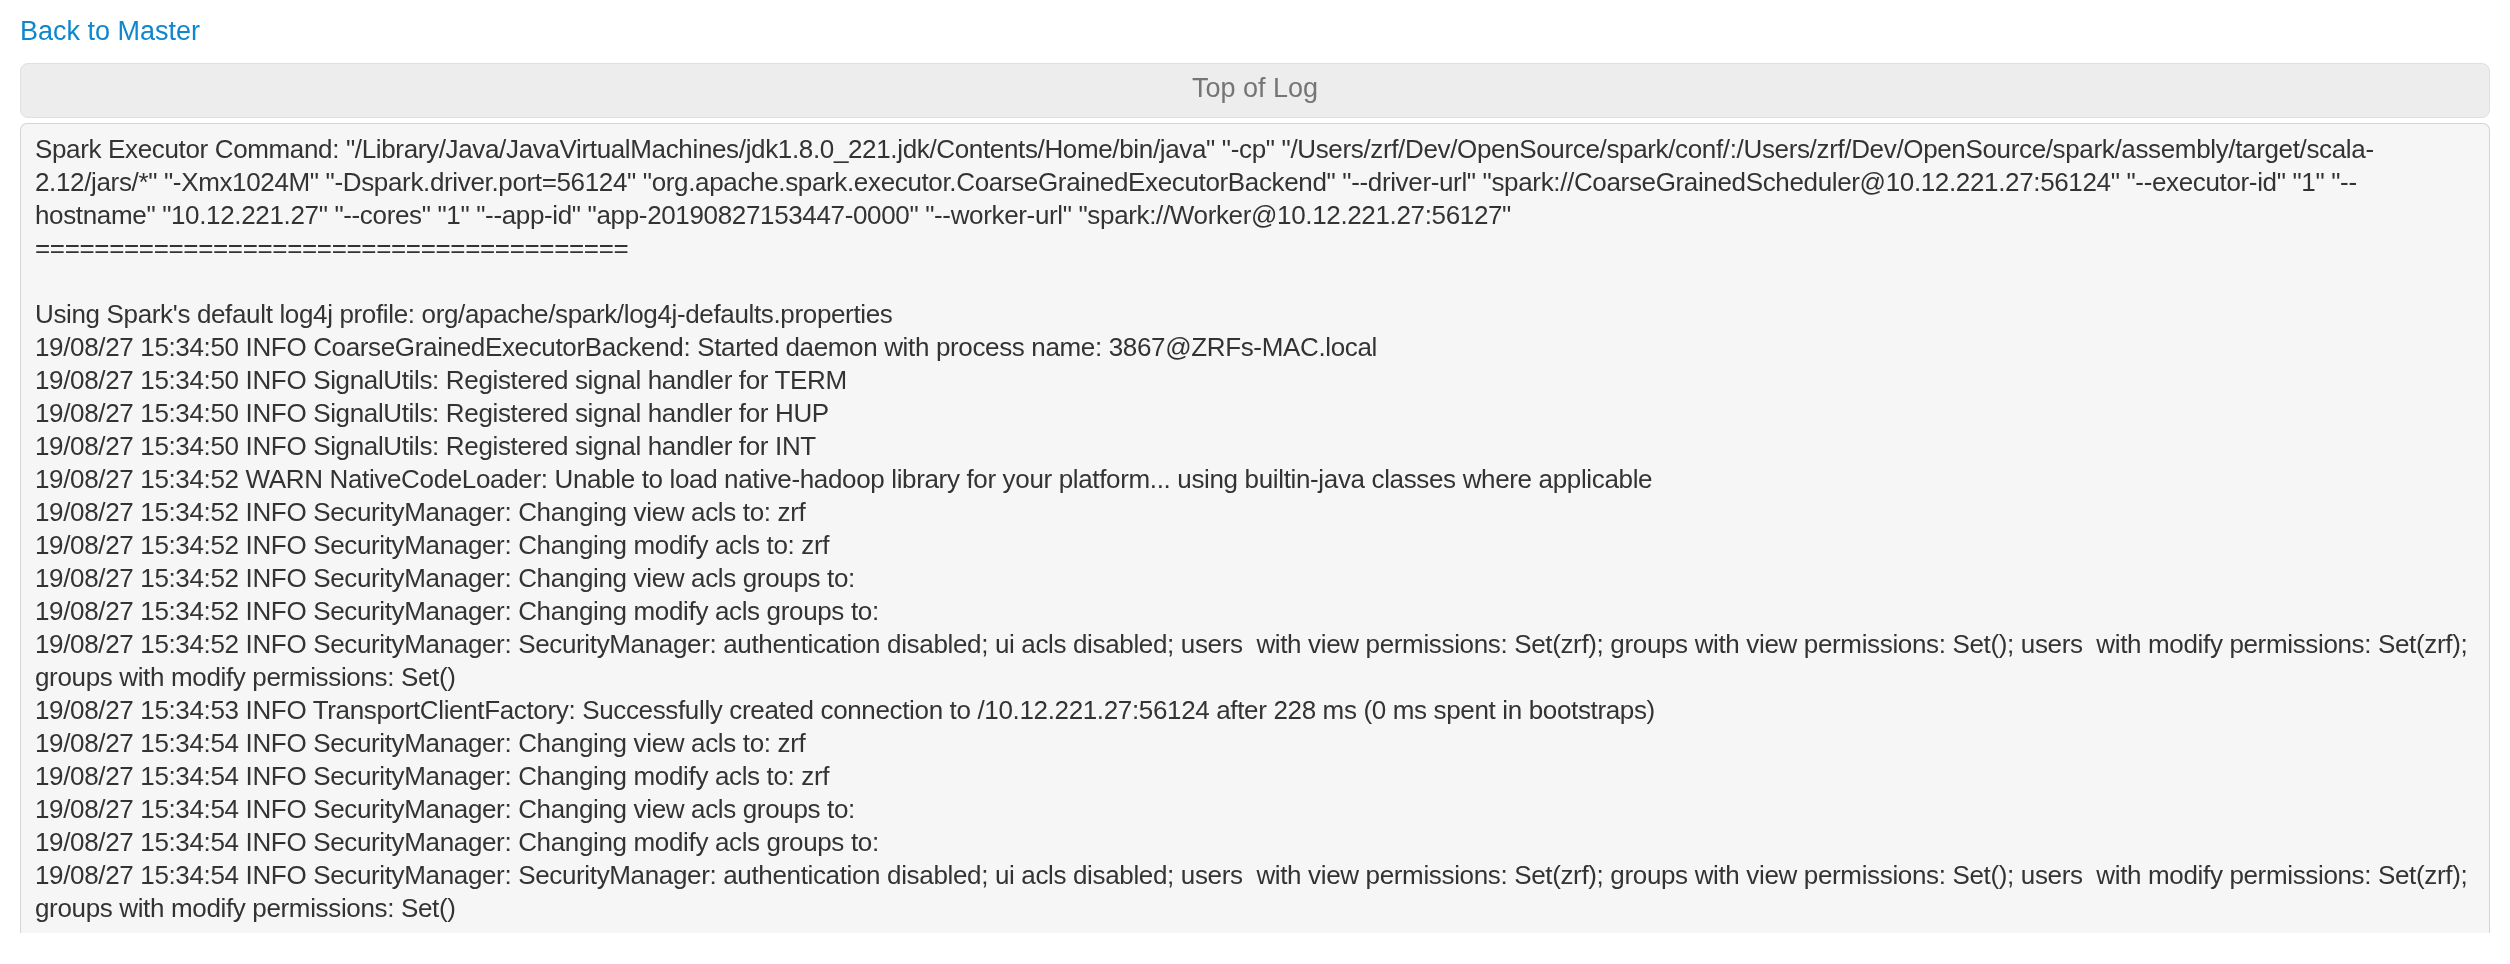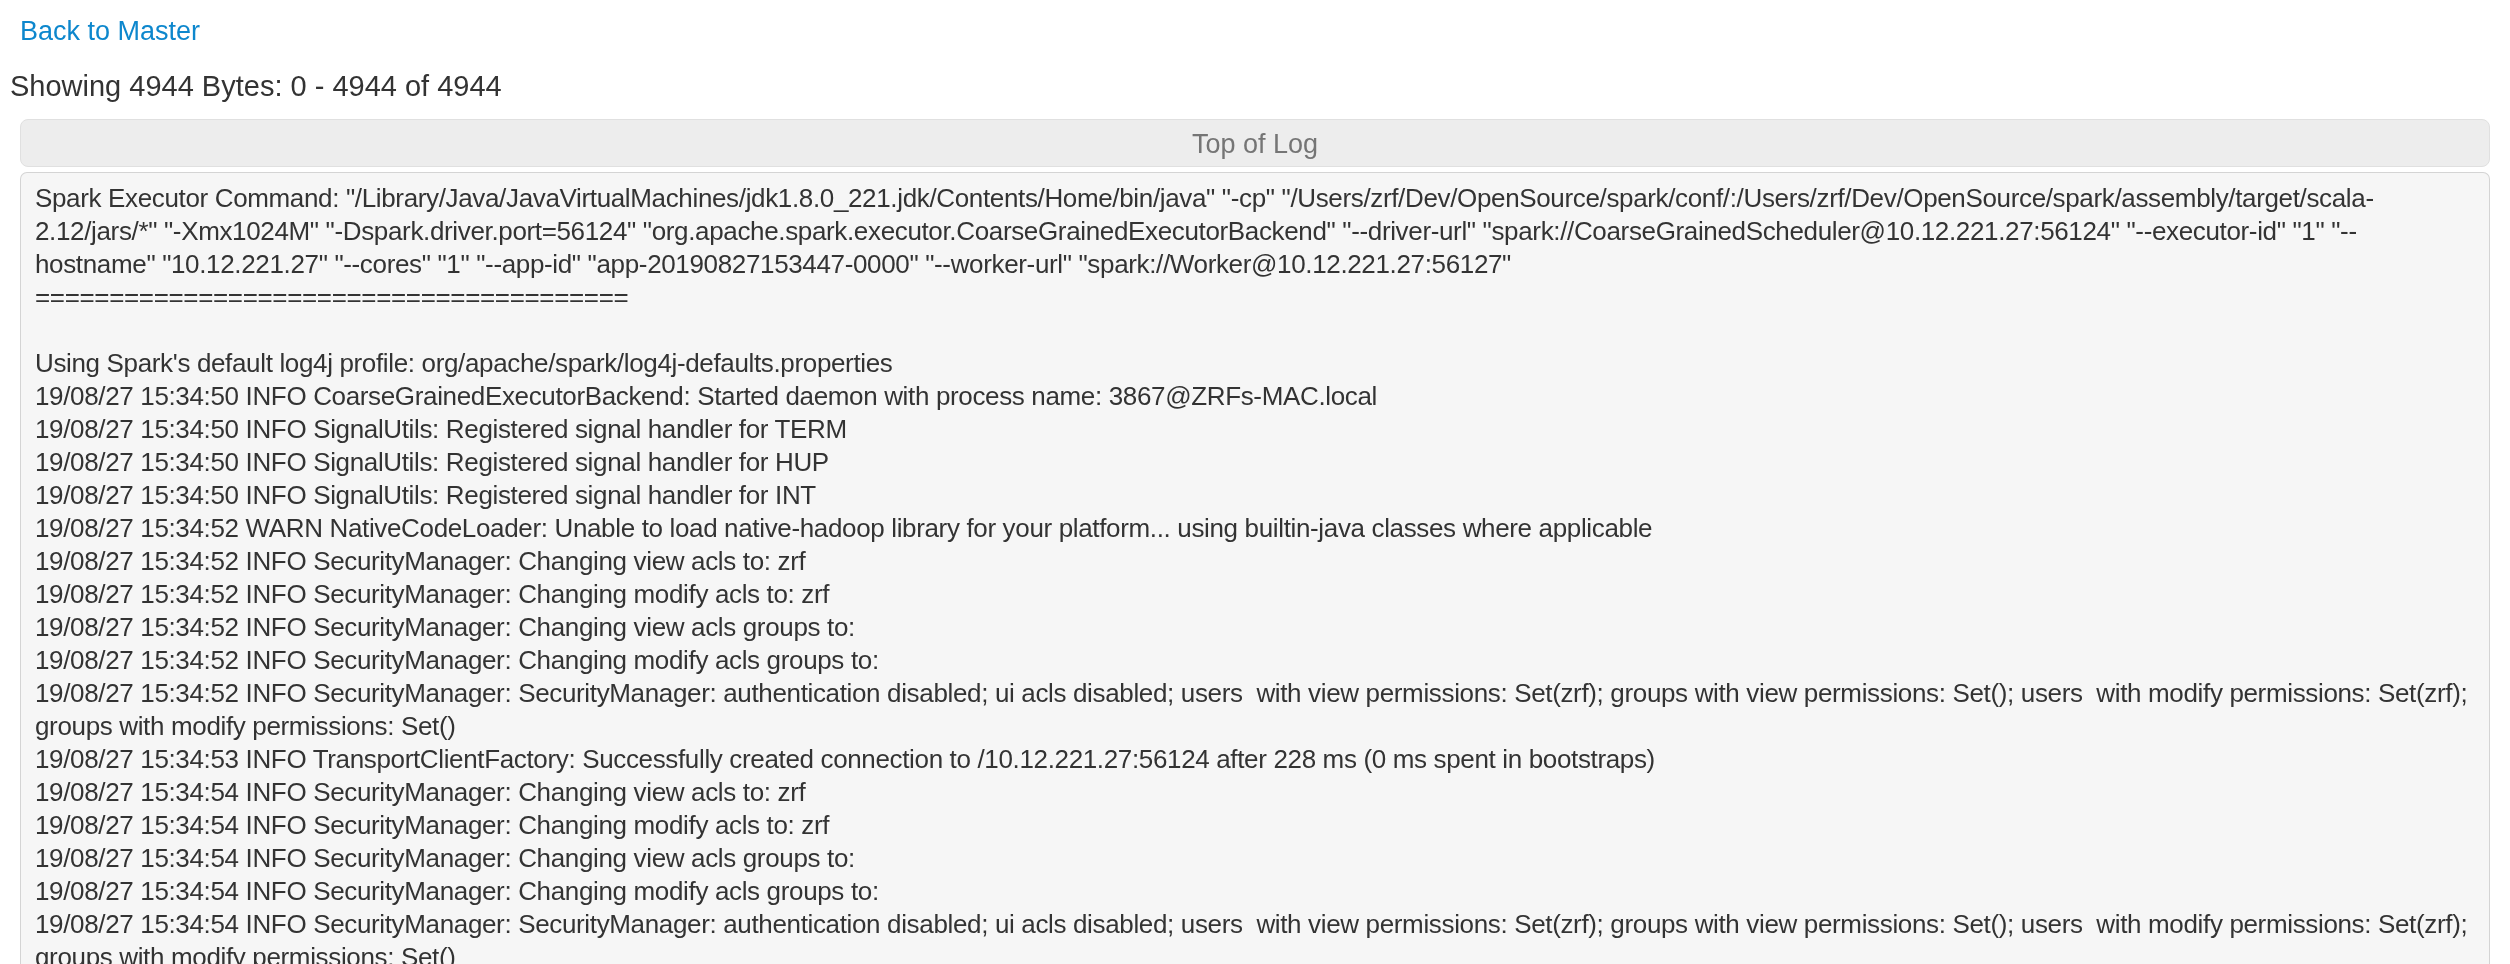--- a/index.html
+++ b/index.html
@@ -27,21 +27,21 @@
   }
   .byte-range {
     margin: 24px 0 0 10px;
     font-size: 29px;
     line-height: 32px;
     color: #333333;
   }
   .log-top-bar {
     box-sizing: border-box;
     margin: 17px 20px 0 20px;
-    height: 48px;
+    height: 55px;
     line-height: 48px;
     text-align: center;
     font-size: 27px;
     color: #757575;
     background: #ededed;
     border: 1px solid #e0e0e0;
     border-radius: 8px;
     cursor: pointer;
   }
   .log-content {
@@ -62,21 +62,20 @@
     overflow-wrap: break-word;
     overflow: hidden;
   }
 </style>
 </head>
 <body>
 
 <div class="page">
   <a class="back-link" href="#">Back to Master</a>
 
-  <div class="byte-range">Showing 4944 Bytes: 0 - 4944 of 4944</div>
 
   <div class="log-top-bar">Top of Log</div>
 
   <pre class="log-content">Spark Executor Command: "/Library/Java/JavaVirtualMachines/jdk1.8.0_221.jdk/Contents/Home/bin/java" "-cp" "/Users/zrf/Dev/OpenSource/spark/conf/:/Users/zrf/Dev/OpenSource/spark/assembly/target/scala-2.12/jars/*" "-Xmx1024M" "-Dspark.driver.port=56124" "org.apache.spark.executor.CoarseGrainedExecutorBackend" "--driver-url" "spark://CoarseGrainedScheduler@10.12.221.27:56124" "--executor-id" "1" "--hostname" "10.12.221.27" "--cores" "1" "--app-id" "app-20190827153447-0000" "--worker-url" "spark://Worker@10.12.221.27:56127"
 ========================================
 
 Using Spark's default log4j profile: org/apache/spark/log4j-defaults.properties
 19/08/27 15:34:50 INFO CoarseGrainedExecutorBackend: Started daemon with process name: 3867@ZRFs-MAC.local
 19/08/27 15:34:50 INFO SignalUtils: Registered signal handler for TERM
 19/08/27 15:34:50 INFO SignalUtils: Registered signal handler for HUP

